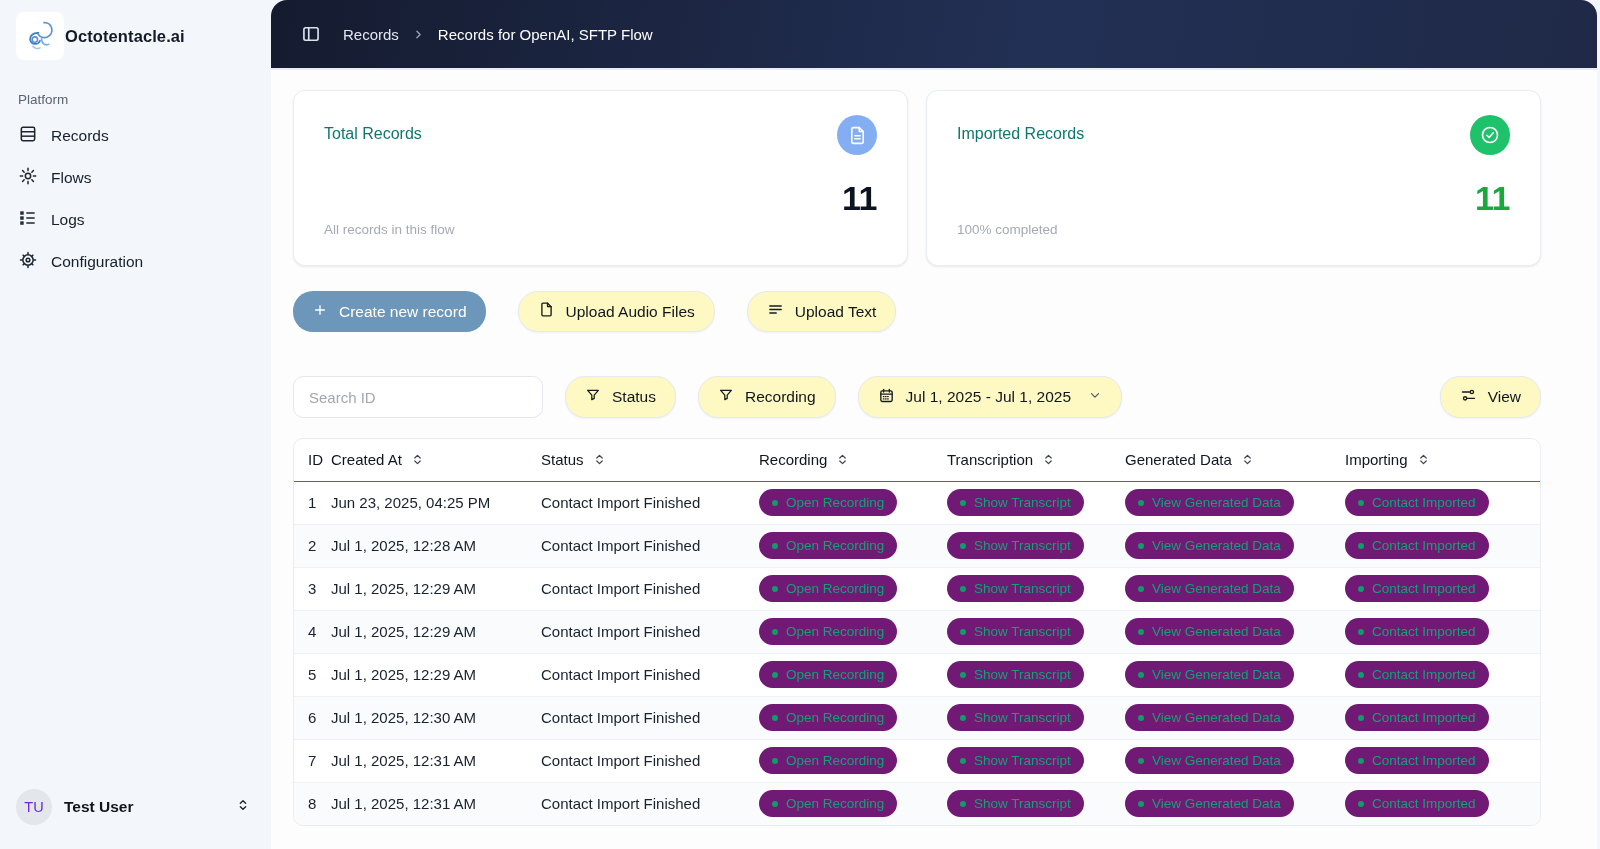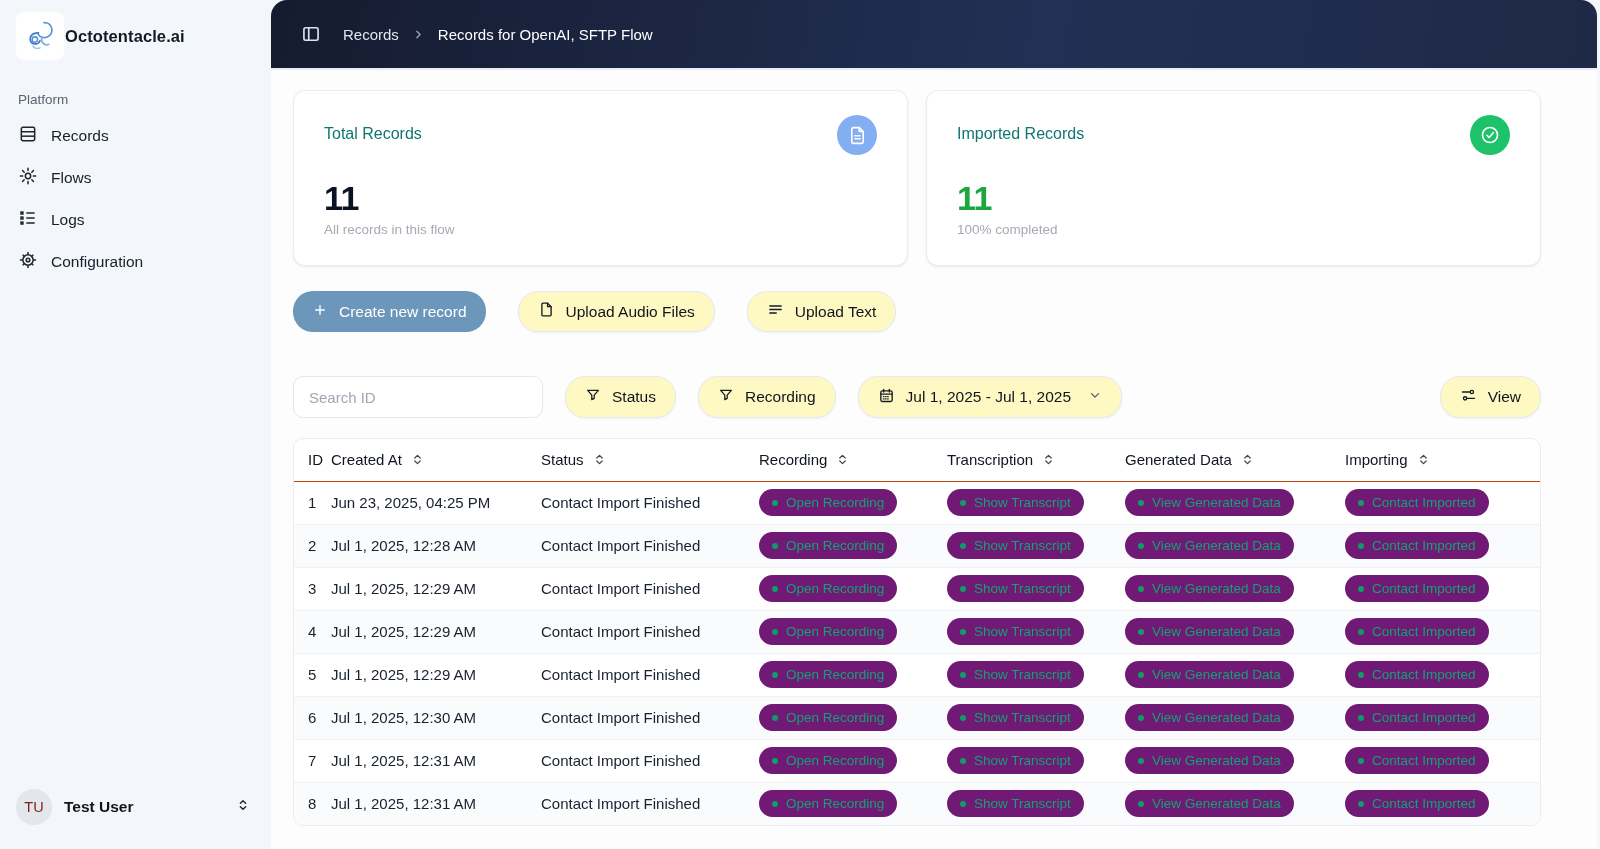--- a/index.html
+++ b/index.html
@@ -9,21 +9,21 @@
 
   
   .sidebar { width:271px; flex-shrink:0; background:#f3f6fa; display:flex; flex-direction:column; }
   .brand { display:flex; align-items:center; gap:1px; padding:12px 16px 6px; cursor:pointer; }
   .logo-tile { width:48px; height:48px; background:#fff; border-radius:8px; display:flex; align-items:center; justify-content:center; }
   .brand-name { font-size:16.5px; font-weight:700; color:#121a26; letter-spacing:.1px; }
   .section-label { margin:26px 0 8px 18px; font-size:13.5px; color:#5b6472; }
   .nav-item { display:flex; align-items:center; gap:13px; padding:9px 18px; font-size:15.5px; font-weight:500; color:#16202c; cursor:pointer; }
   .nav-item svg { flex-shrink:0; }
   .sidebar-footer { margin-top:auto; display:flex; align-items:center; gap:12px; padding:14px 20px 24px 16px; cursor:pointer; }
-  .avatar { width:36px; height:36px; border-radius:50%; background:#e3e6eb; display:flex; align-items:center; justify-content:center; font-size:14.5px; color:#7f1d1d; }
+  .avatar { width:36px; height:36px; border-radius:50%; background:#e3e6eb; display:flex; align-items:center; justify-content:center; font-size:14.5px; color:#6d28d9; }
   .user-name { font-size:15.5px; font-weight:600; color:#10151c; }
   .sidebar-footer .updown { margin-left:auto; }
 
   
   .main { flex:1; background:#f3f6fa; min-width:0; }
   .main-window { height:100%; margin-right:3px; border-radius:16px 16px 0 0; overflow:hidden; background:#fdfdfe; display:flex; flex-direction:column; }
   .topbar { height:68px; flex-shrink:0; background:linear-gradient(100deg,#151b2f 0%, #223055 58%, #1f2947 100%); display:flex; align-items:center; padding:0 30px; }
   .topbar .panel-toggle { cursor:pointer; display:flex; align-items:center; }
   .crumb-root { margin-left:22px; font-size:15px; color:#e2e7f1; cursor:pointer; }
   .crumb-sep { margin:0 13px; display:flex; align-items:center; }
@@ -32,21 +32,21 @@
 
   
   .stats { display:flex; gap:18px; }
   .stat-card { flex:1; background:#fff; border:1px solid #e9edf2; border-radius:12px; padding:24px 30px 28px;
                box-shadow:0 1px 3px rgba(16,24,40,.05), 0 1px 2px rgba(16,24,40,.04); }
   .stat-head { display:flex; justify-content:space-between; align-items:flex-start; }
   .stat-title { font-size:16px; color:#0f766e; font-weight:500; padding-top:10px; }
   .icon-circle { width:40px; height:40px; border-radius:50%; display:flex; align-items:center; justify-content:center; }
   .icon-circle.blue { background:#84aef2; }
   .icon-circle.green { background:#1ec26a; }
-  .stat-value { font-size:34px; font-weight:800; color:#0c1320; margin-top:24px; letter-spacing:-.5px; }
+  .stat-value { font-size:34px; font-weight:800; color:#0c1320; margin-top:24px; letter-spacing:-.5px;text-align:right; }
   .stat-value.green { color:#1aa73e; }
   .stat-sub { font-size:13.5px; color:#a4aab4; margin-top:4px; }
 
   
   .actions { display:flex; gap:12px; margin-top:25px; }
   .btn { height:41px; border-radius:20px; display:inline-flex; align-items:center; gap:11px; font-size:15.5px; padding:0 19px;
          font-family:inherit; cursor:pointer; }
   .btn-primary { background:#6d97ba; color:#fff; border:none; font-weight:500; }
   .btn-light { background:#fef9c3; border:1px solid #e6e9ee; color:#10151c; font-weight:500; box-shadow:0 1px 2px rgba(16,24,40,.05);margin-left:20px; }
 

